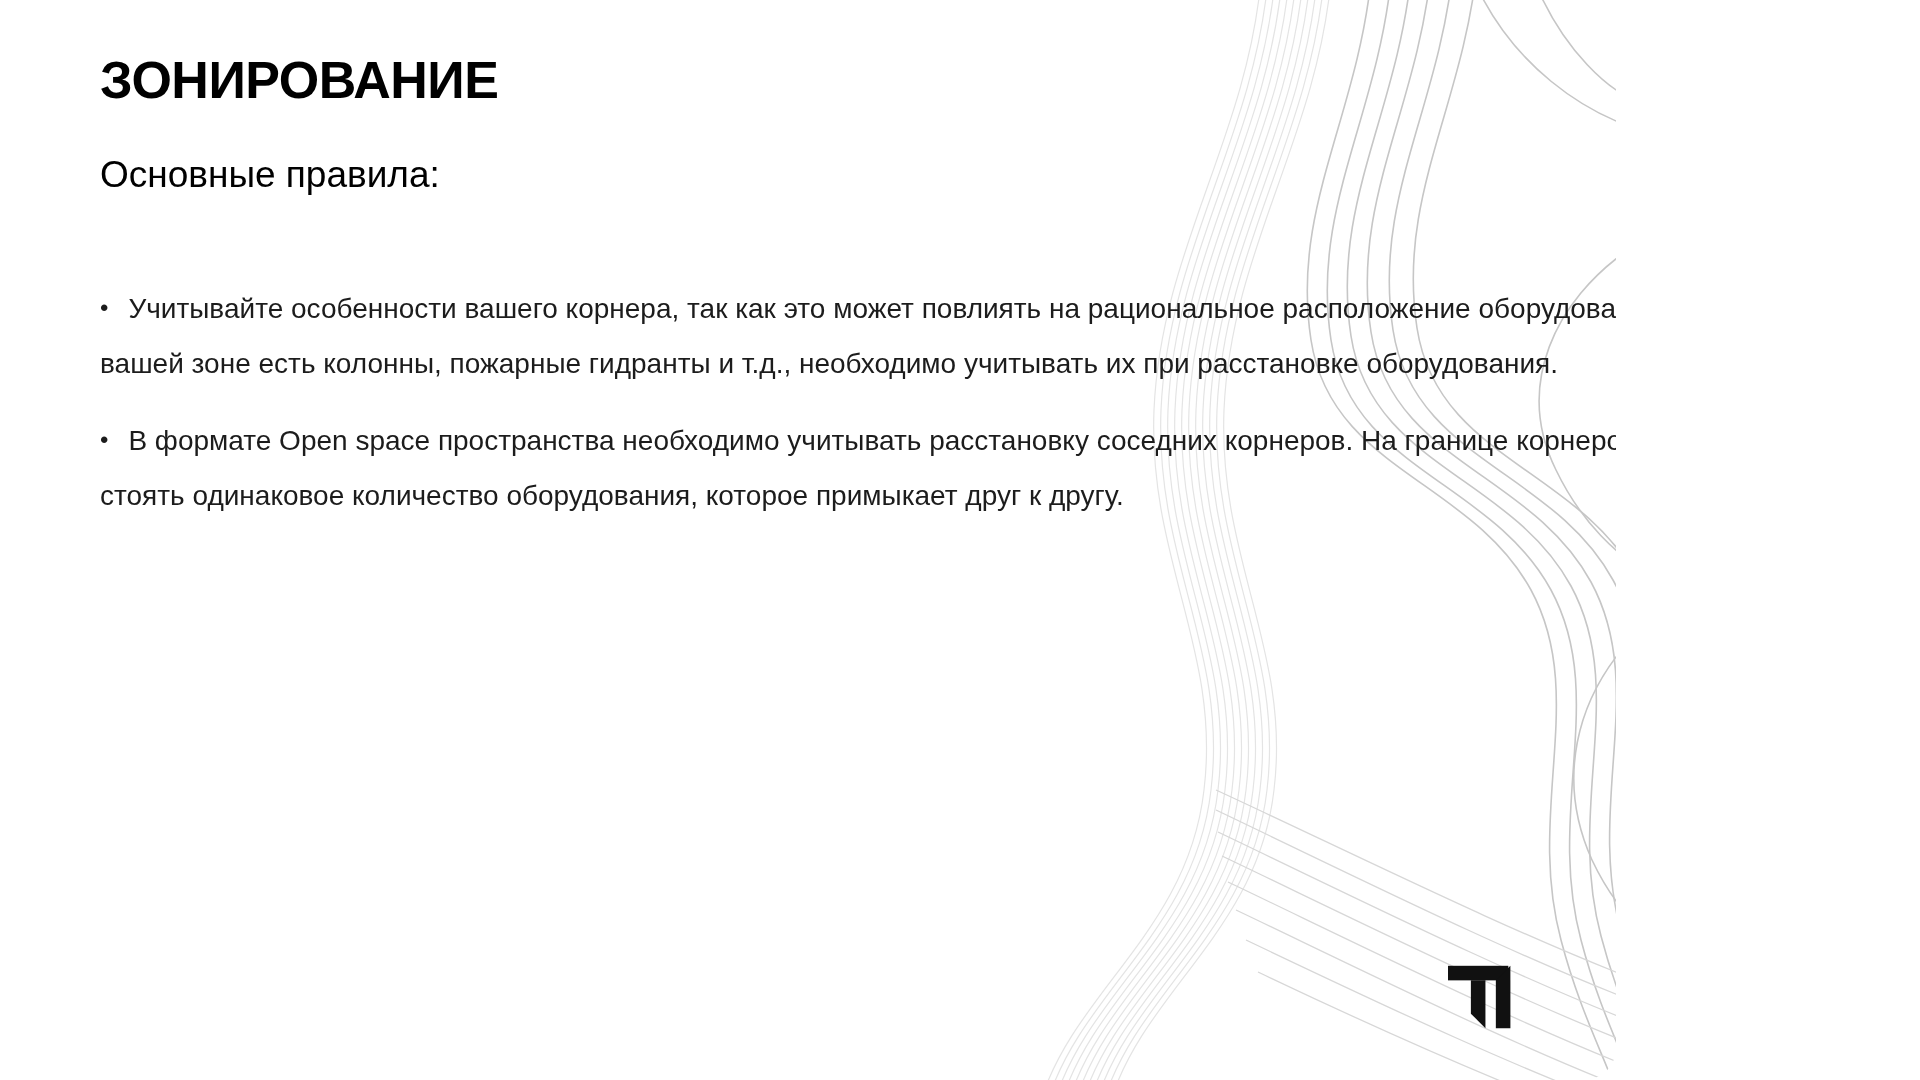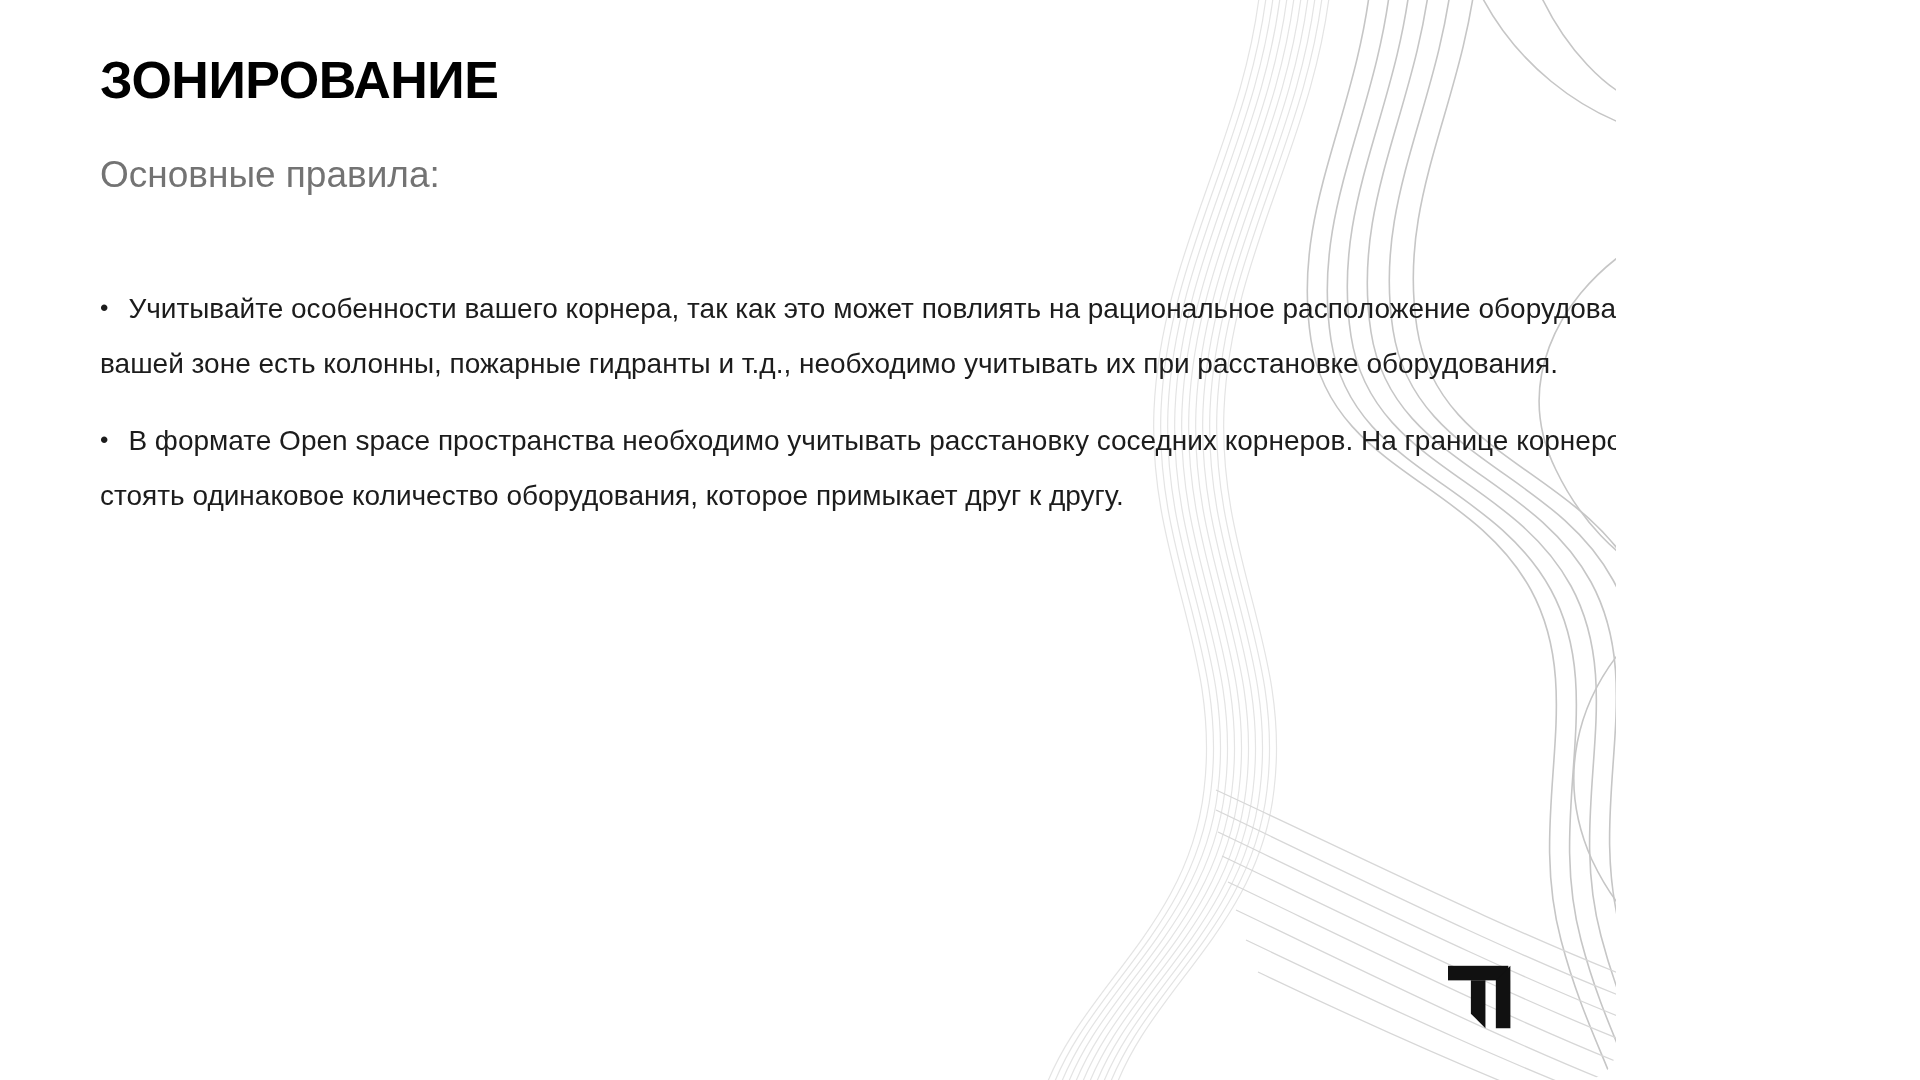--- a/index.html
+++ b/index.html
@@ -21,21 +21,21 @@
   }
   .title{
     margin:52px 0 0 0;
     font-size:52px;line-height:56px;
     font-weight:800;letter-spacing:-0.5px;
     color:#000000;
   }
   .subtitle{
     margin:46px 0 0 0;
     font-size:37px;line-height:42px;
-    font-weight:400;color:#737373;
+    font-weight:400;color:#000000;
   }
   .body{
     margin-top:86px;
     font-size:28px;line-height:54px;
     color:#1c1c1c;
   }
   .body p{margin:0 0 23px 0;}
   .lead{font-weight:700;color:#111111;}
   .bullet-glyph{display:inline-block;margin-right:20px;transform:translateY(-2px);font-size:24px;}
   .logo{

